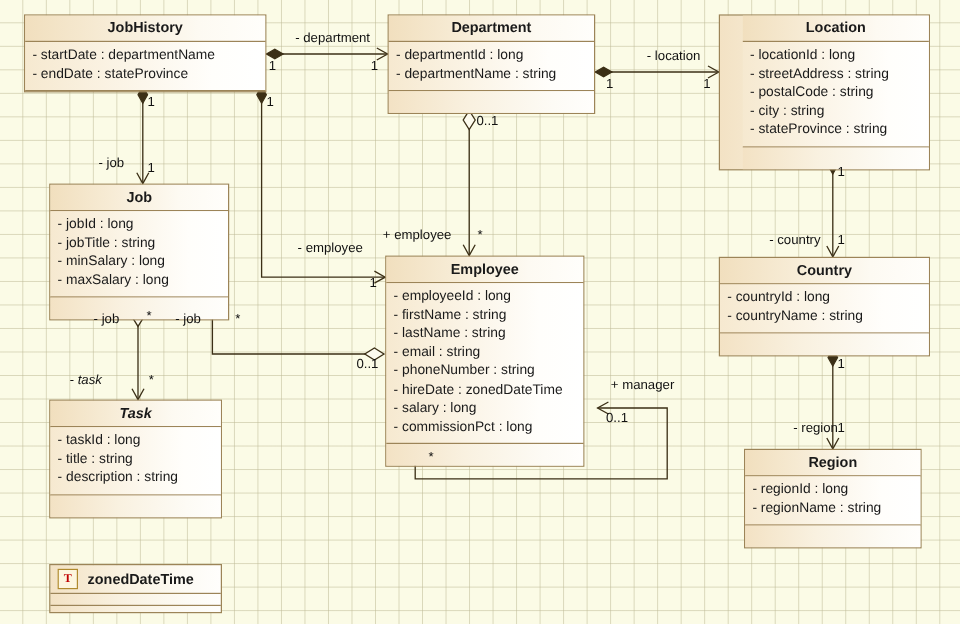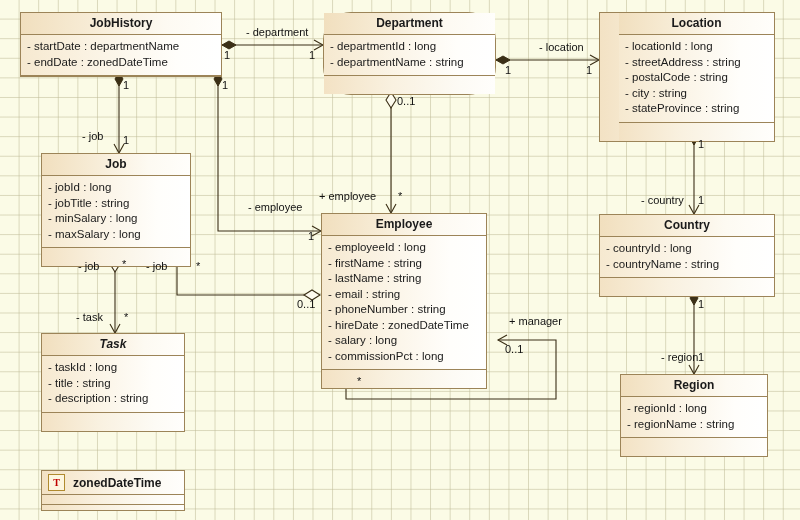--- a/index.html
+++ b/index.html
@@ -153,25 +153,25 @@
       <polyline points="346,372 346,399 556,399 556,340 498,340"></polyline>
       <polygon class="opendia" points="346,372 341,380 346,388 351,380"></polygon>
       <polyline class="arrw" points="507,335 498,340 507,345"></polyline>
     </g>
   </svg>
 
   <div class="uclass" style="left:20px;top:12px;width:202px;">
     <div class="hdr">JobHistory</div>
     <div class="attrs">
       <div>- startDate : departmentName</div>
-      <div>- endDate : zonedDateTime</div>
-    </div>
-  </div>
-
-  <div class="uclass" style="left:323px;top:12px;width:173px;border-radius:28px;">
+      <div>- endDate : stateProvince</div>
+    </div>
+  </div>
+
+  <div class="uclass" style="left:323px;top:12px;width:173px;">
     <div class="hdr">Department</div>
     <div class="attrs">
       <div>- departmentId : long</div>
       <div>- departmentName : string</div>
     </div>
     <div class="ops"></div>
   </div>
 
   <div class="uclass" style="left:599px;top:12px;width:176px;padding-left:19px;">
     <div class="hdr">Location</div>
@@ -271,21 +271,21 @@
   <div class="lbl" style="left:641px;top:194px;text-align:right;">- country</div>
   <div class="mult" style="left:698px;top:138px;">1</div>
   <div class="mult" style="left:698px;top:194px;">1</div>
 
   <div class="lbl" style="left:645px;top:351px;margin-left:16px;">- region</div>
   <div class="mult" style="left:698px;top:298px;">1</div>
   <div class="mult" style="left:698px;top:351px;">1</div>
 
   <div class="lbl" style="left:78px;top:260px;">- job</div>
   <div class="mult" style="left:122px;top:258px;">*</div>
-  <div class="lbl" style="left:76px;top:311px;">- task</div>
+  <div class="lbl" style="left:58px;top:311px;font-style:italic;">- task</div>
   <div class="mult" style="left:124px;top:311px;">*</div>
 
   <div class="lbl" style="left:146px;top:260px;">- job</div>
   <div class="mult" style="left:196px;top:260px;">*</div>
   <div class="mult" style="left:297px;top:298px;">0..1</div>
 
   <div class="lbl" style="left:509px;top:315px;">+ manager</div>
   <div class="mult" style="left:357px;top:375px;">*</div>
   <div class="mult" style="left:505px;top:343px;">0..1</div>
 

